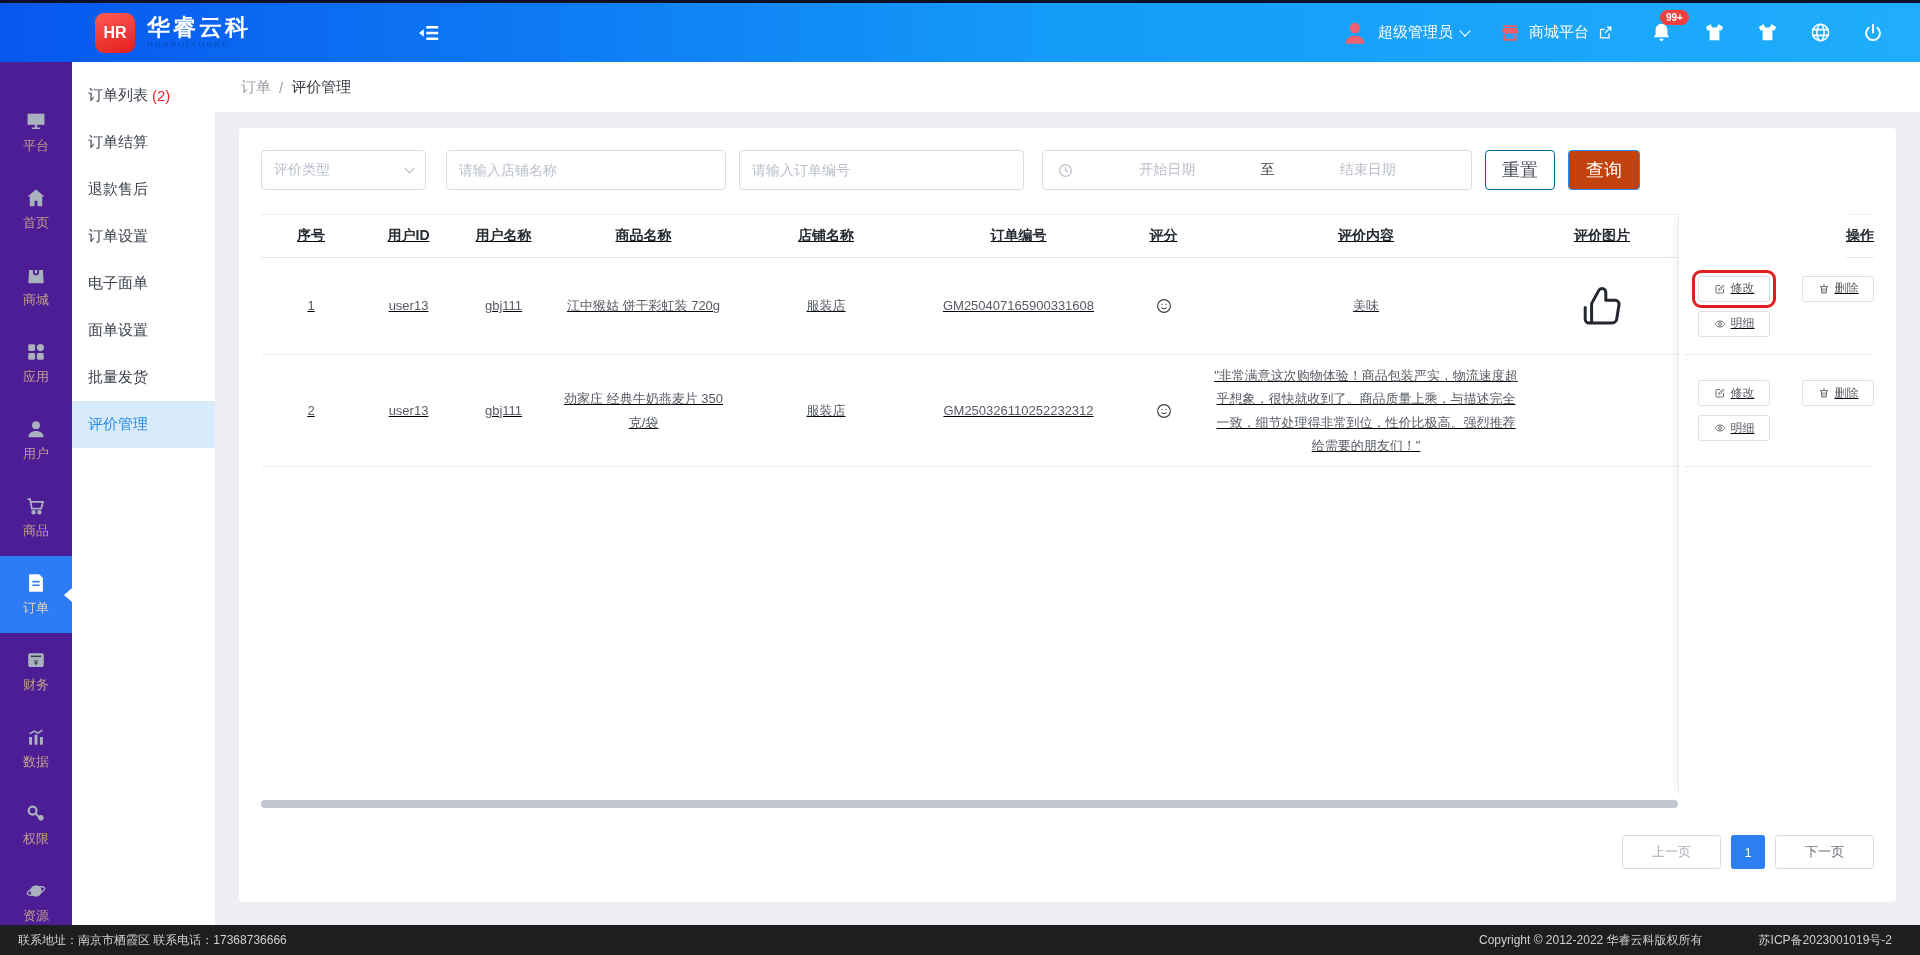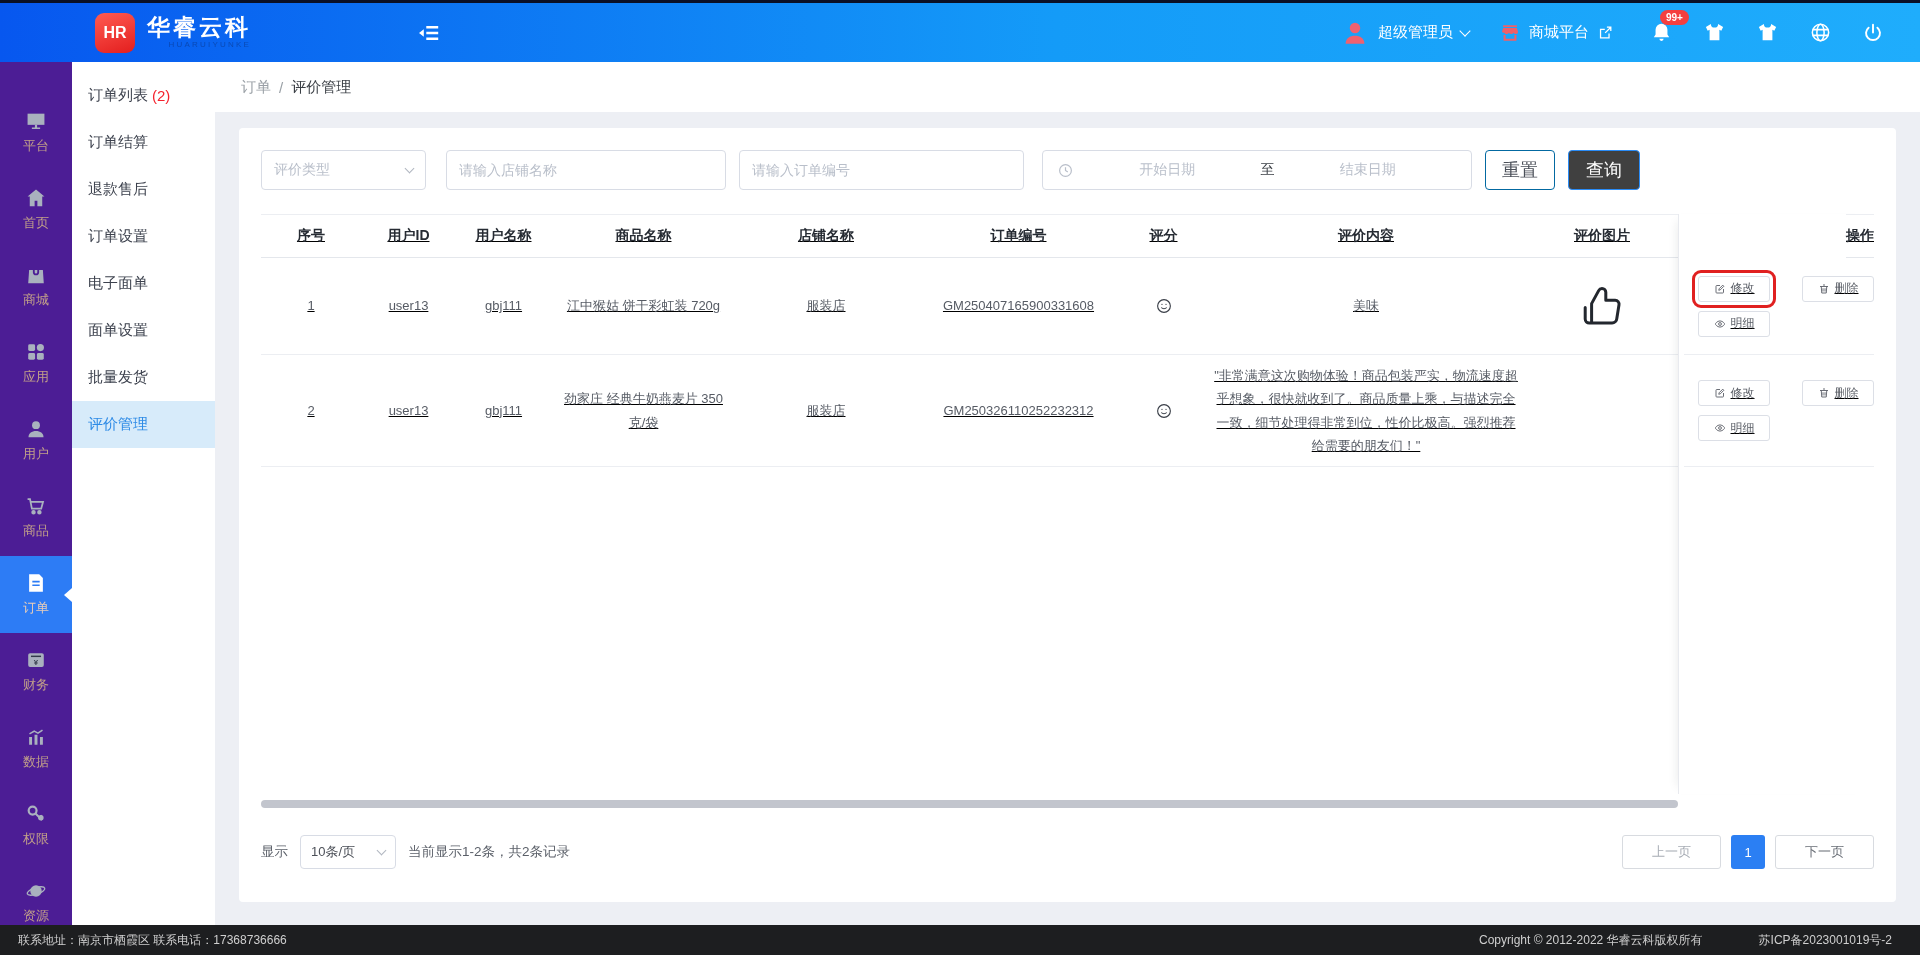--- a/index.html
+++ b/index.html
@@ -4,21 +4,21 @@
 <style>
   * { margin:0; padding:0; box-sizing:border-box; }
   html,body { width:1920px; height:955px; overflow:hidden;
     font-family:"Liberation Sans","DejaVu Sans",sans-serif; background:#edeff4; }
 
   
   .topstrip{position:absolute;top:0;left:0;width:100%;height:3px;background:#0a1026;z-index:30;}
   .header{position:absolute;top:0;left:0;width:100%;height:62px;padding-top:3px;
     background:linear-gradient(90deg,#0757ef 0%,#149bf8 55%,#1fadfc 100%);
     display:flex;align-items:center;z-index:20;color:#fff;}
-  .logo{display:flex;align-items:center;margin-left:95px;text-align:right;}
+  .logo{display:flex;align-items:center;margin-left:95px;}
   .logo-badge{width:40px;height:40px;border-radius:9px;background:linear-gradient(160deg,#ff5b52,#e31e1e);
     display:flex;align-items:center;justify-content:center;font-weight:900;font-size:16px;color:#fff;}
   .logo-text{margin-left:12px;display:flex;flex-direction:column;line-height:1.05;}
   .logo-title{font-size:23px;font-weight:700;letter-spacing:3px;color:#fff;}
   .logo-sub{font-size:8px;letter-spacing:2.2px;color:rgba(10,55,140,.6);margin-top:2px;}
   .collapse{margin-left:165px;cursor:pointer;display:flex;}
   .hdr-right{margin-left:auto;display:flex;align-items:center;gap:30px;padding-right:36px;}
   .hdr-group{display:flex;align-items:center;gap:8px;cursor:pointer;font-size:15px;}
   .chev{width:8px;height:8px;border-right:1.6px solid #fff;border-bottom:1.6px solid #fff;
     transform:rotate(45deg);margin-top:-4px;}
@@ -68,21 +68,21 @@
     transform:rotate(45deg);margin-top:-3px;}
   .f-input{width:285px;padding:0 12px;font-size:14px;border:1px solid #d8dce5;border-radius:4px;
     height:40px;color:#444;outline:none;}
   .f-input::placeholder{color:#b9bfca;}
   .f-input.shop{width:280px;margin-left:7px;}
   .f-date{width:430px;padding:0 14px;margin-left:5px;color:#b9bfca;gap:4px;}
   .f-date .ph{flex:1;text-align:center;}
   .f-date .to{color:#3a3f45;}
   .btn{height:40px;border-radius:4px;font-size:18px;cursor:pointer;border:1px solid #0369a1;
     background:#fff;color:#4a4f58;padding:0 16px;}
-  .btn-primary{background:#404040;border-color:#2a8cf7;color:#fff;padding:0 17px;}
+  .btn-primary{background:#c2410c;border-color:#2a8cf7;color:#fff;padding:0 17px;}
 
   
   .tablewrap{display:flex;margin-top:24px;height:580px;text-decoration:underline;}
   .t-scroll{width:1417px;display:flex;flex-direction:column;}
   .t-fixed{width:196px;border-left:1px solid #e8eaef;box-shadow:-8px 0 10px -8px rgba(31,35,41,.10);
     display:flex;flex-direction:column;align-items:flex-end;}
   .t-hrow{display:flex;height:44px;align-items:center;border-top:1px solid #eceef2;
     border-bottom:1px solid #e4e7ec;font-weight:700;font-size:14px;color:#262b33;}
   .t-hcell{text-align:center;}
   .t-row{display:flex;align-items:center;border-bottom:1px solid #eceef2;font-size:13px;color:#565b64;}
@@ -452,28 +452,20 @@
 
         <div class="t-filler"></div>
       </div>
     </div>
 
     <div class="hscroll">
       <div class="hthumb"></div>
     </div>
 
     <div class="pagerow">
-      <div class="pageleft">
-        <span>显示</span>
-        <div class="psize">
-          <span>10条/页</span>
-          <span class="schev"></span>
-        </div>
-        <span>当前显示1-2条，共2条记录</span>
-      </div>
       <div class="pageright">
         <button class="pg-btn">上一页</button>
         <div class="pg-num">1</div>
         <button class="pg-btn next">下一页</button>
       </div>
     </div>
 
   </div>
 </div>
 

